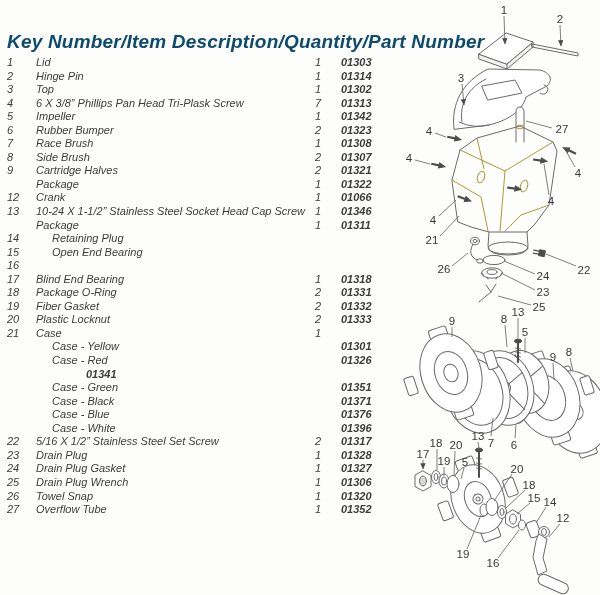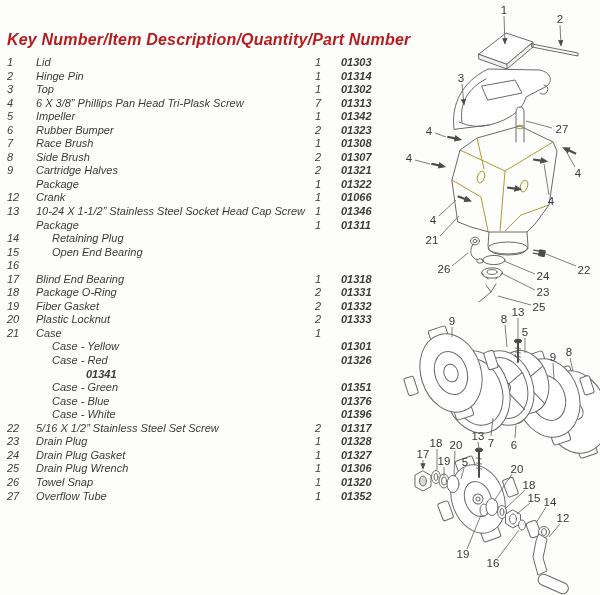--- a/index.html
+++ b/index.html
@@ -1,19 +1,19 @@
 <!DOCTYPE html>
 <html><head>
 <meta charset="utf-8">
 <style>
   html,body{margin:0;padding:0;}
   .page{position:relative;width:600px;height:595px;background:#fdfdfc;overflow:hidden;
         font-family:"Liberation Sans",sans-serif;}
-  .title{position:absolute;left:7px;top:31px;font-size:16px;font-weight:bold;font-style:italic;
-         color:#b91c1c;letter-spacing:0.2px;white-space:nowrap;}
+  .title{position:absolute;left:7px;top:31px;font-size:19px;font-weight:bold;font-style:italic;
+         color:#0c4a6e;letter-spacing:0.2px;white-space:nowrap;}
   .parts{position:absolute;left:7px;top:56px;width:382px;font-style:italic;font-size:11px;color:#3c3c3c;}
   .prow{display:flex;height:13.55px;line-height:13.55px;white-space:nowrap;}
   .c-key{width:29px;flex:none;}
   .c-desc{width:255px;flex:none;overflow:visible;}
   .c-desc.ind{padding-left:16px;width:239px;}
   .c-qty{width:30px;flex:none;text-align:right;}
   .c-part{width:60px;flex:none;padding-left:20px;font-weight:bold;}
   svg.diagram{position:absolute;left:395px;top:0;}
   svg .art{stroke:#6a6a6a;stroke-width:1;fill:none;stroke-linejoin:round;stroke-linecap:round;}
   svg .inner{stroke:#a3901a;stroke-width:0.9;fill:none;}
@@ -169,20 +169,26 @@
       <div class="prow">
         <span class="c-key"></span>
         <span class="c-qty"></span>
         <span class="c-part">01341</span>
       </div>
       <div class="prow">
         <span class="c-key"></span>
         <span class="c-desc ind">Case - Green</span>
         <span class="c-qty"></span>
         <span class="c-part">01351</span>
+      </div>
+      <div class="prow">
+        <span class="c-key"></span>
+        <span class="c-desc ind">Case - Black</span>
+        <span class="c-qty"></span>
+        <span class="c-part">01371</span>
       </div>
       <div class="prow">
         <span class="c-key"></span>
         <span class="c-desc ind">Case - Blue</span>
         <span class="c-qty"></span>
         <span class="c-part">01376</span>
       </div>
       <div class="prow">
         <span class="c-key"></span>
         <span class="c-desc ind">Case - White</span>

